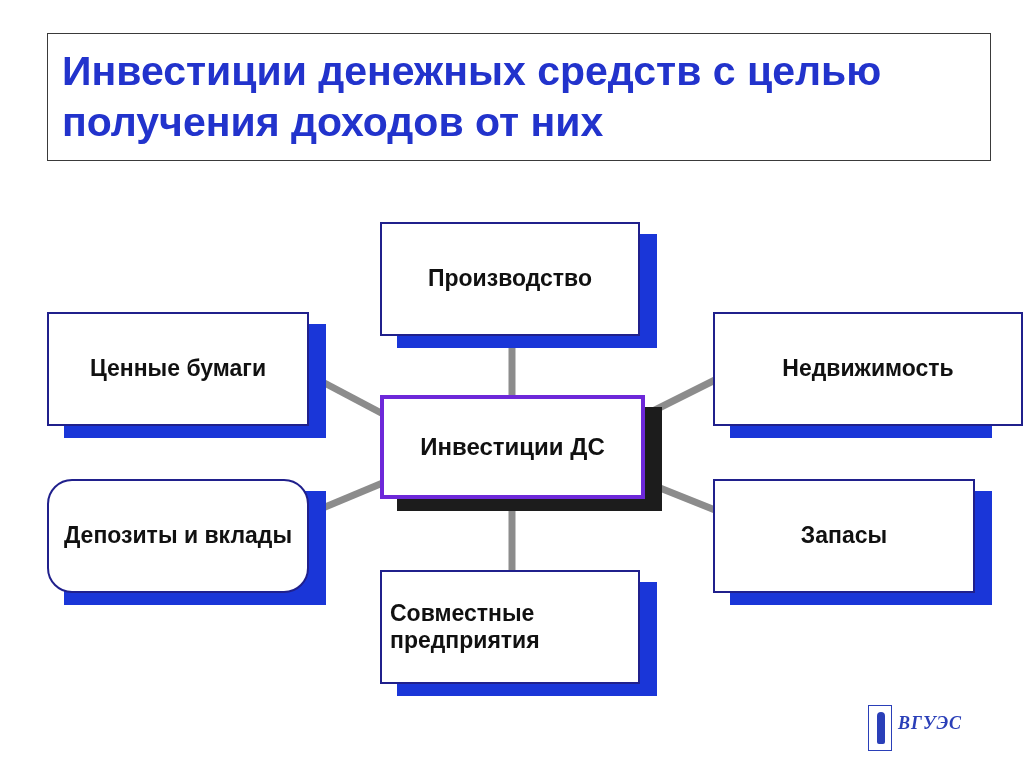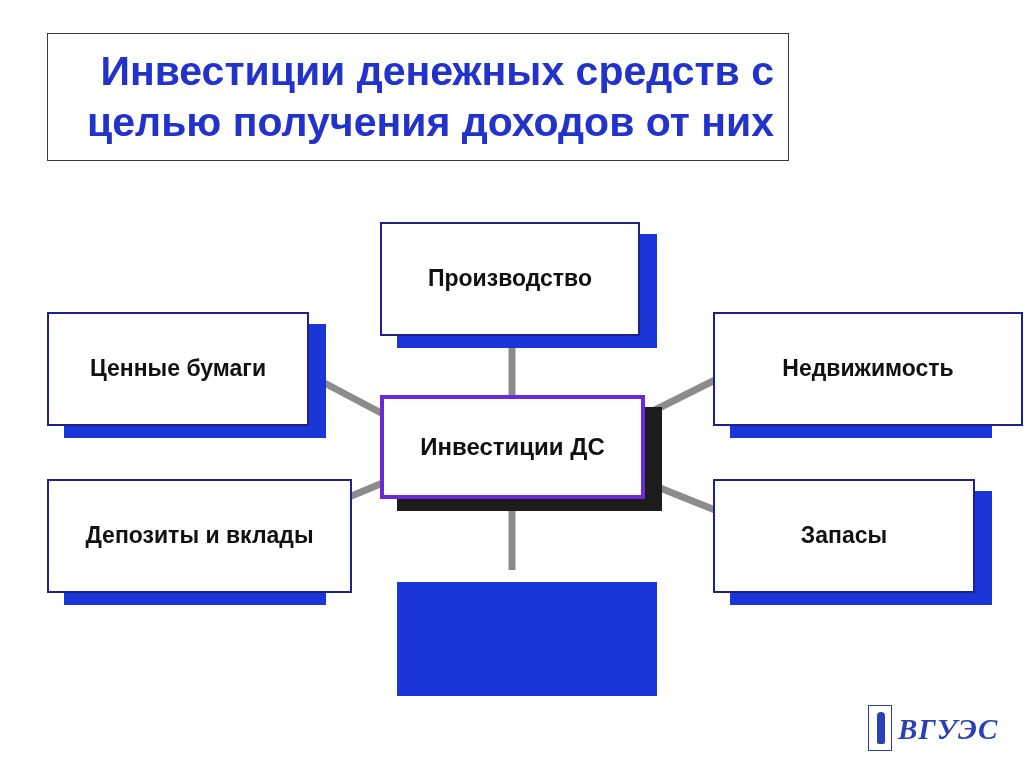--- a/index.html
+++ b/index.html
@@ -14,28 +14,28 @@
     background: #ffffff;
     font-family: "Liberation Sans", sans-serif;
     overflow: hidden;
   }
 
   
   #title-box {
     position: absolute;
     left: 47px;
     top: 33px;
-    width: 742px;
+    width: 944px;
     height: 128px;
     border: 1px solid #3a3a3a;
     box-sizing: border-box;
     display: flex;
     align-items: center;
     justify-content: center;
-    text-align: right;
+    text-align: left;
   }
   #title-text {
     color: #2233cc;
     font-size: 41px;
     font-weight: bold;
     line-height: 1.25;
     padding: 0 14px;
     letter-spacing: 0px;
   }
 
@@ -110,21 +110,21 @@
     background: #2a3fb8;
     border-radius: 4px 4px 2px 2px;
   }
   #logo-text {
     position: absolute;
     left: 36px;
     top: 10px;
     font-family: "Liberation Serif", serif;
     font-style: italic;
     font-weight: bold;
-    font-size: 29px;
+    font-size: 18px;
     color: #2a3fb8;
     letter-spacing: 1px;
     text-align: right;
   }
 </style>
 </head>
 <body>
 
 <div id="slide">
 
@@ -153,23 +153,26 @@
     <div class="node" style="left:713px; top:152px; width:310px; height:114px;">
       <span>Недвижимость</span>
     </div>
 
     <div class="shadow" style="left:730px; top:331px; width:262px; height:114px;"></div>
     <div class="node" style="left:713px; top:319px; width:262px; height:114px;">
       <span>Запасы</span>
     </div>
 
     <div class="shadow" style="left:397px; top:422px; width:260px; height:114px;"></div>
+    <div class="node" style="left:380px; top:410px; width:260px; height:114px;">
+      <span>Совместные предприятия</span>
+    </div>
 
     <div class="shadow" style="left:64px; top:331px; width:262px; height:114px;"></div>
-    <div class="node" style="left:47px; top:319px; width:305px; height:114px;">
+    <div class="node" style="left:47px; top:319px; width:262px; height:114px;border-radius:25px;">
       <span>Депозиты и вклады</span>
     </div>
 
     <div class="shadow" style="left:64px; top:164px; width:262px; height:114px;"></div>
     <div class="node" style="left:47px; top:152px; width:262px; height:114px;">
       <span>Ценные бумаги</span>
     </div>
 
     <div class="shadow center-shadow" style="left:397px; top:247px; width:265px; height:104px;"></div>
     <div class="node center" style="left:380px; top:235px; width:265px; height:104px;">

